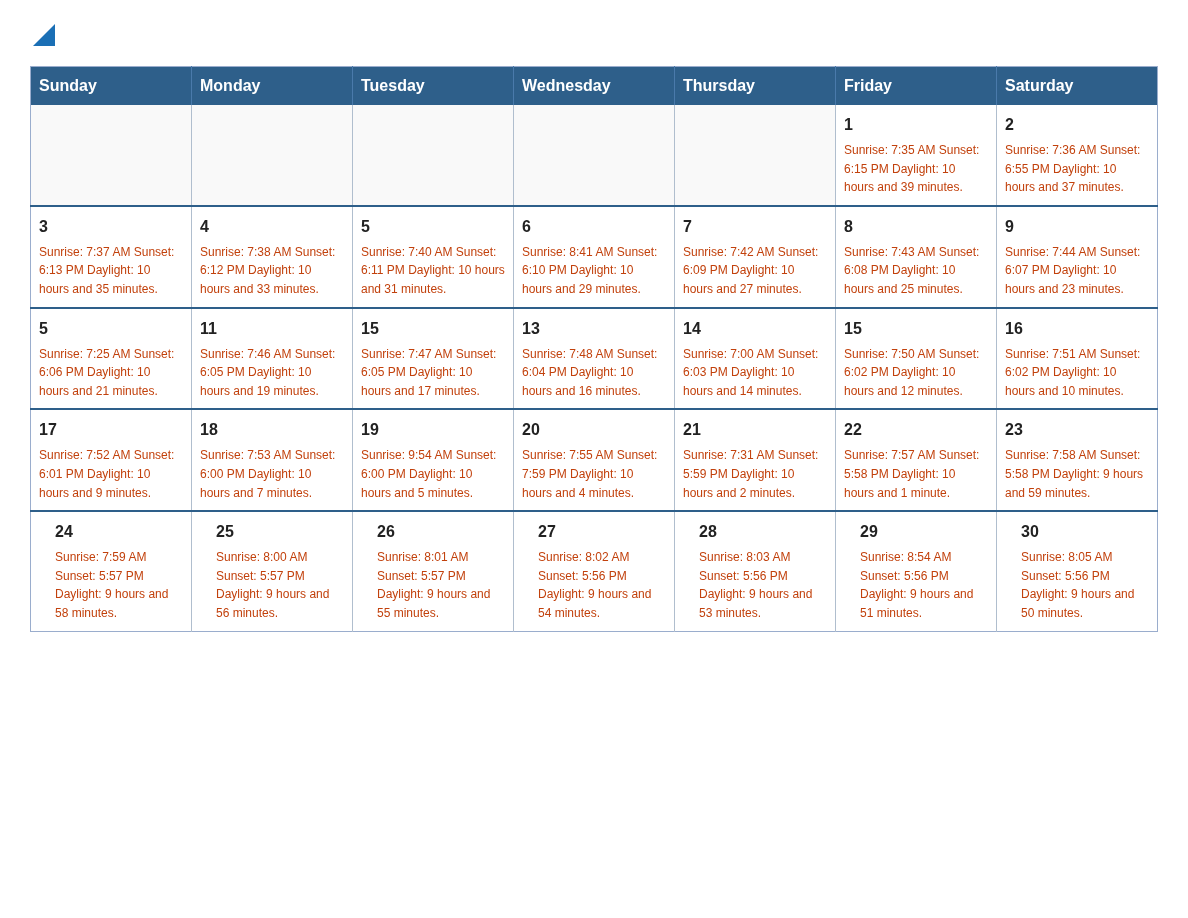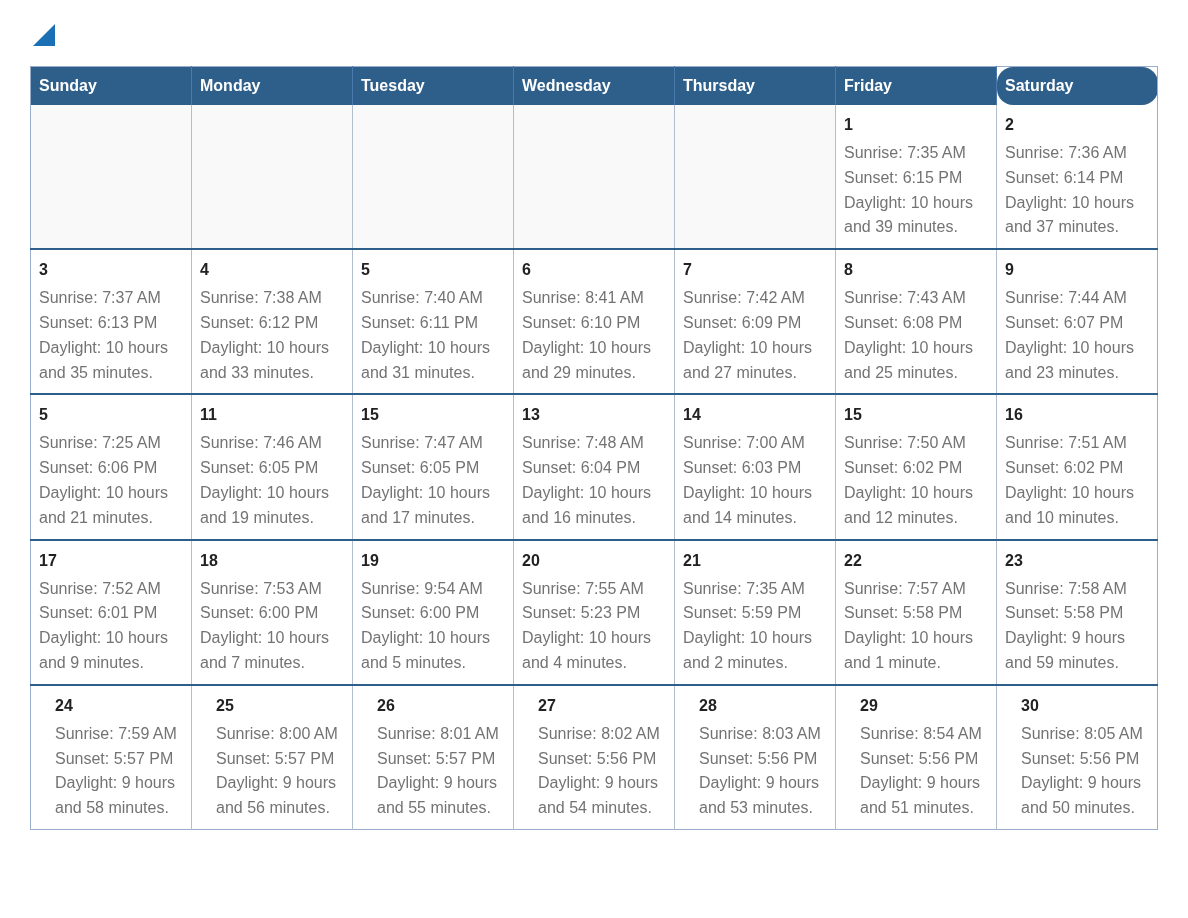--- a/index.html
+++ b/index.html
@@ -40,21 +40,20 @@
       background-color: #2e5f8a;
       color: #fff;
       font-size: 16px;
       font-weight: bold;
       padding: 10px 8px;
       text-align: left;
       border-right: 1px solid #4a7aab;
     }
     .calendar thead tr th:last-child {
       border-right: none;
-      border-radius: 16px;
     }
     .calendar tbody tr td {
       vertical-align: top;
       padding: 8px;
       border-right: 1px solid #b0bece;
       border-bottom: 2px solid #2e5f8a;
       width: 14.28%;
       min-height: 110px;
       font-size: 13px;
       color: #222;
@@ -67,22 +66,22 @@
       border-bottom: none;
       padding-left: 24px;
     }
     .day-number {
       font-size: 16px;
       font-weight: bold;
       margin-bottom: 4px;
       display: block;
     }
     .day-info {
-      font-size: 16px;
-      color: #737373;
+      font-size: 12px;
+      color: #c2410c;
       line-height: 1.55;
     }
     .empty-cell {
       background: #f9f9f9;
     }
     .logo-wrapper {
       display: flex;
       flex-direction: column;
       align-items: flex-start;
     }
@@ -154,21 +153,21 @@
         <td>
           <span class="day-number">1</span>
           <div class="day-info">Sunrise: 7:35 AM
 Sunset: 6:15 PM
 Daylight: 10 hours
 and 39 minutes.</div>
         </td>
         <td>
           <span class="day-number">2</span>
           <div class="day-info">Sunrise: 7:36 AM
-Sunset: 6:14 PM
+Sunset: 6:55 PM
 Daylight: 10 hours
 and 37 minutes.</div>
         </td>
       </tr>
       <tr>
         <td>
           <span class="day-number">3</span>
           <div class="day-info">Sunrise: 7:37 AM
 Sunset: 6:13 PM
 Daylight: 10 hours
@@ -286,27 +285,27 @@
         <td>
           <span class="day-number">19</span>
           <div class="day-info">Sunrise: 9:54 AM
 Sunset: 6:00 PM
 Daylight: 10 hours
 and 5 minutes.</div>
         </td>
         <td>
           <span class="day-number">20</span>
           <div class="day-info">Sunrise: 7:55 AM
-Sunset: 5:23 PM
+Sunset: 7:59 PM
 Daylight: 10 hours
 and 4 minutes.</div>
         </td>
         <td>
           <span class="day-number">21</span>
-          <div class="day-info">Sunrise: 7:35 AM
+          <div class="day-info">Sunrise: 7:31 AM
 Sunset: 5:59 PM
 Daylight: 10 hours
 and 2 minutes.</div>
         </td>
         <td>
           <span class="day-number">22</span>
           <div class="day-info">Sunrise: 7:57 AM
 Sunset: 5:58 PM
 Daylight: 10 hours
 and 1 minute.</div>

